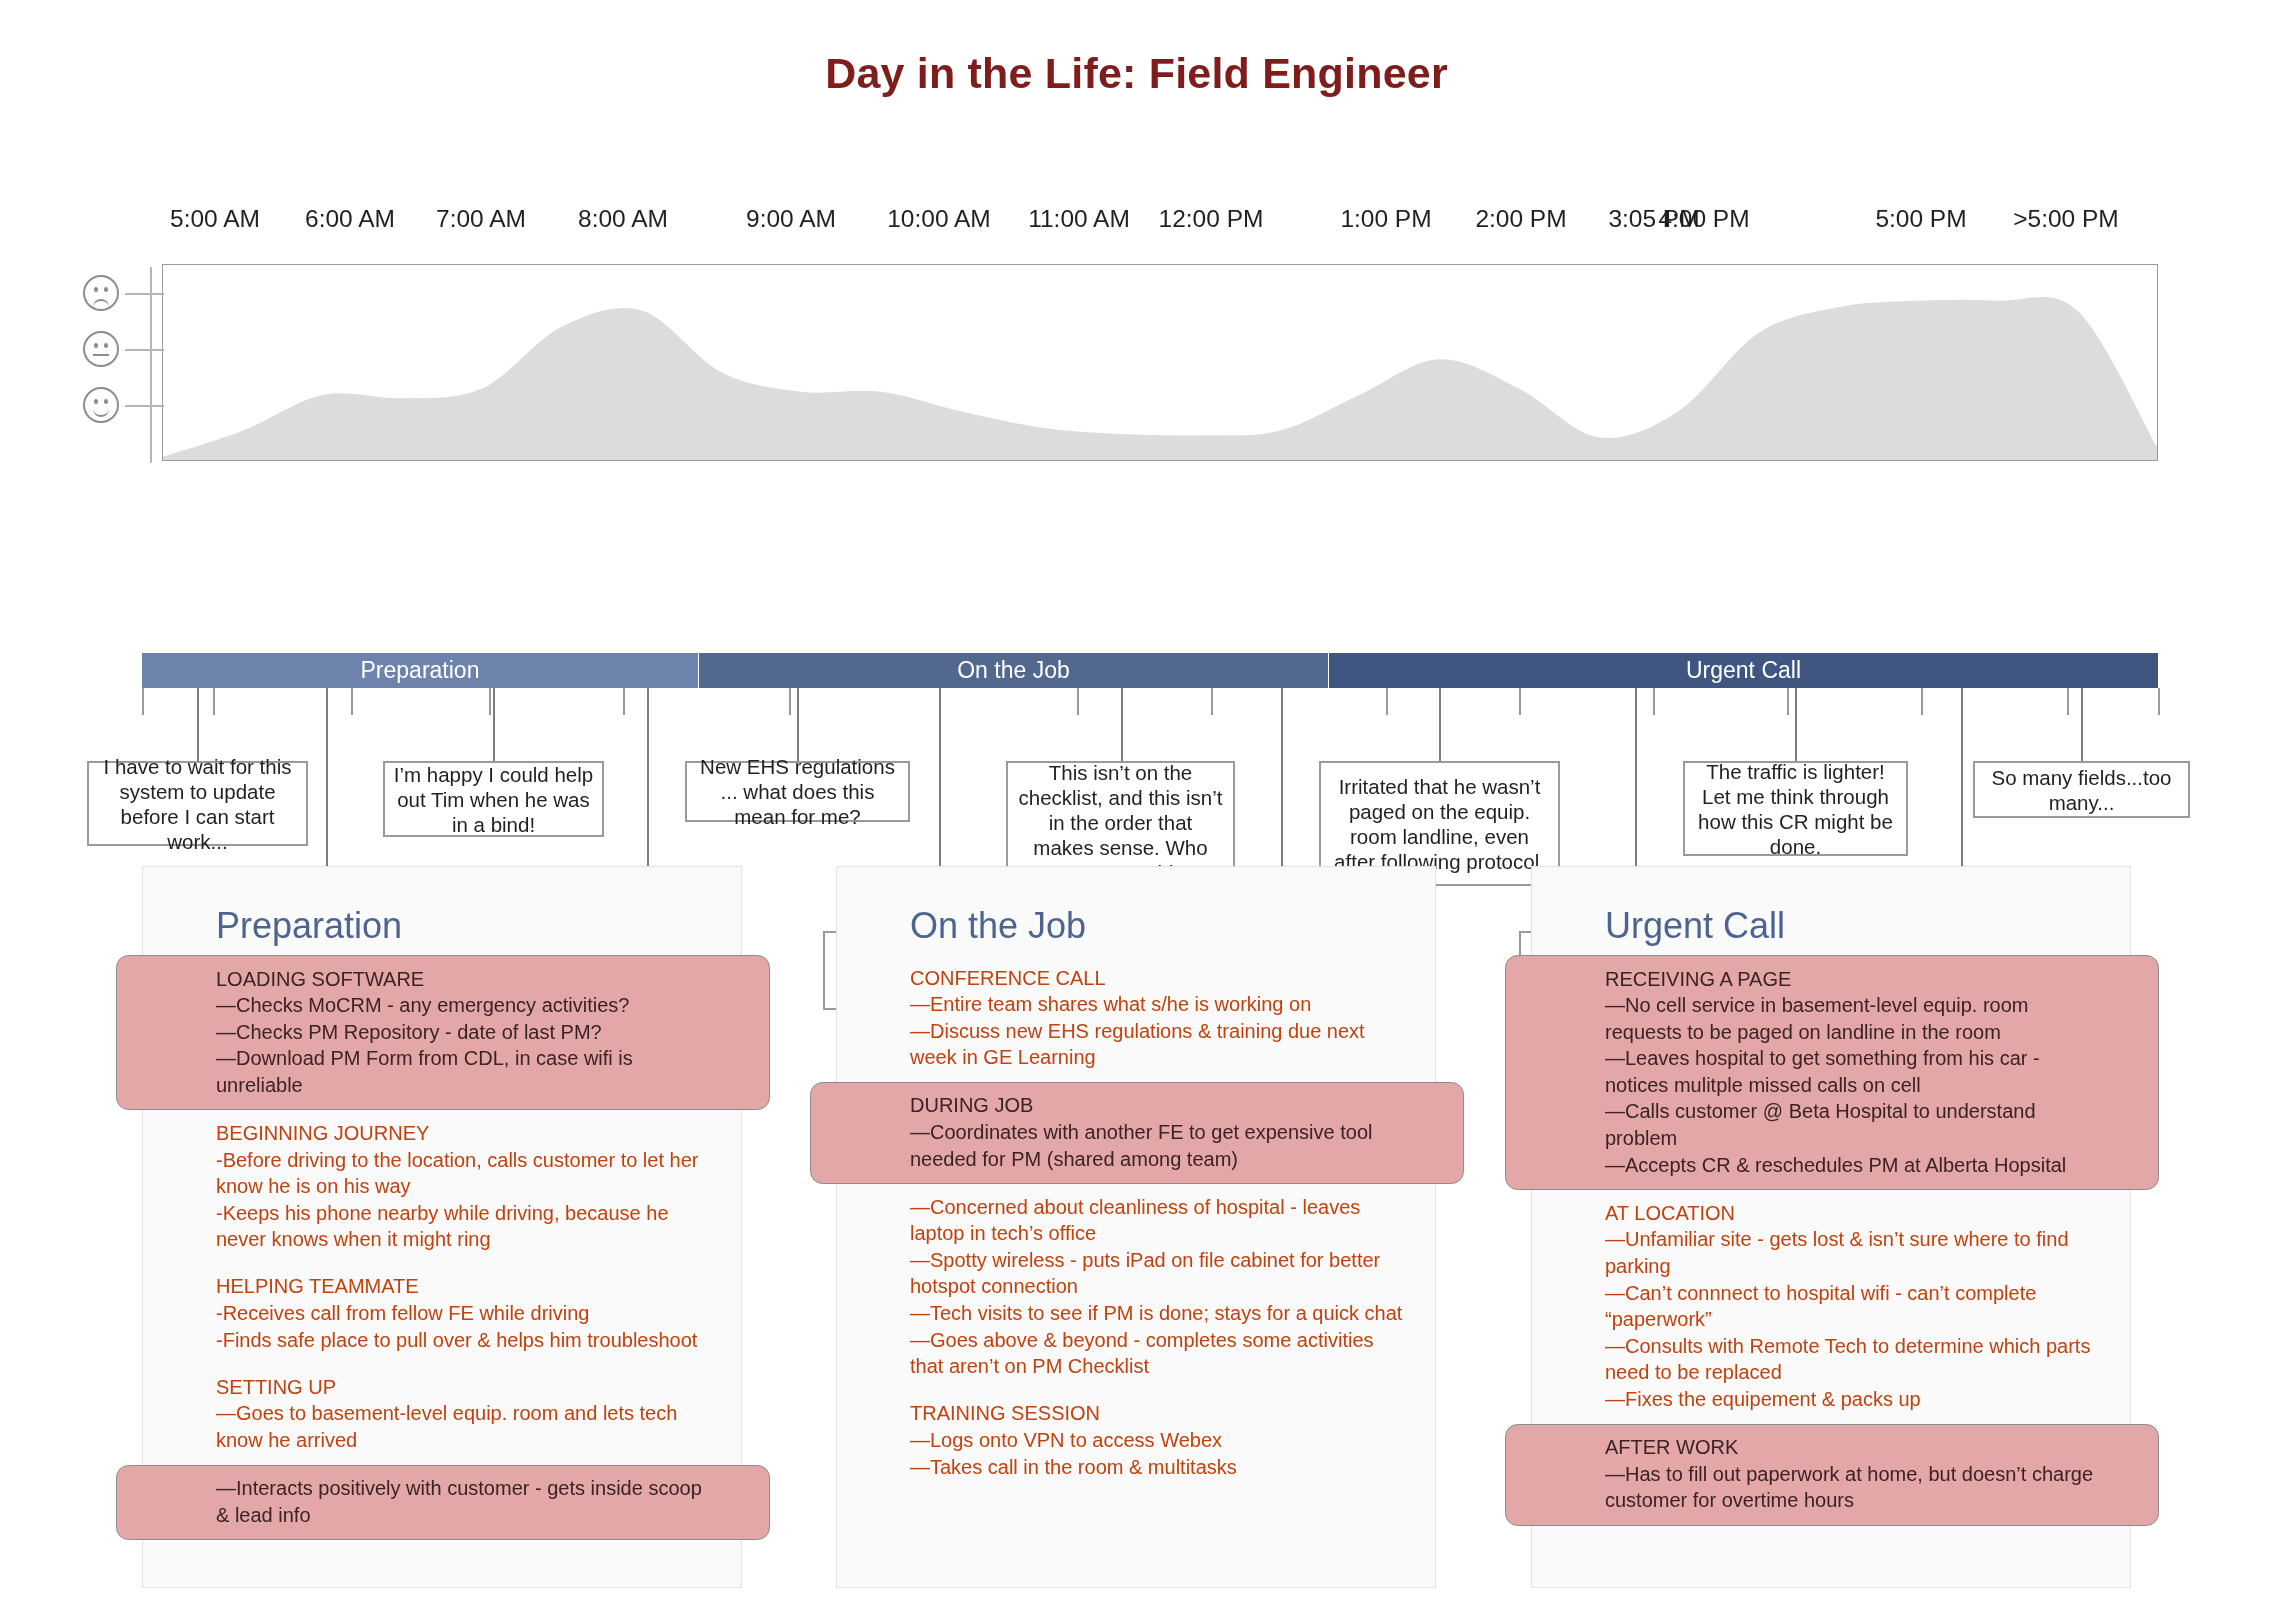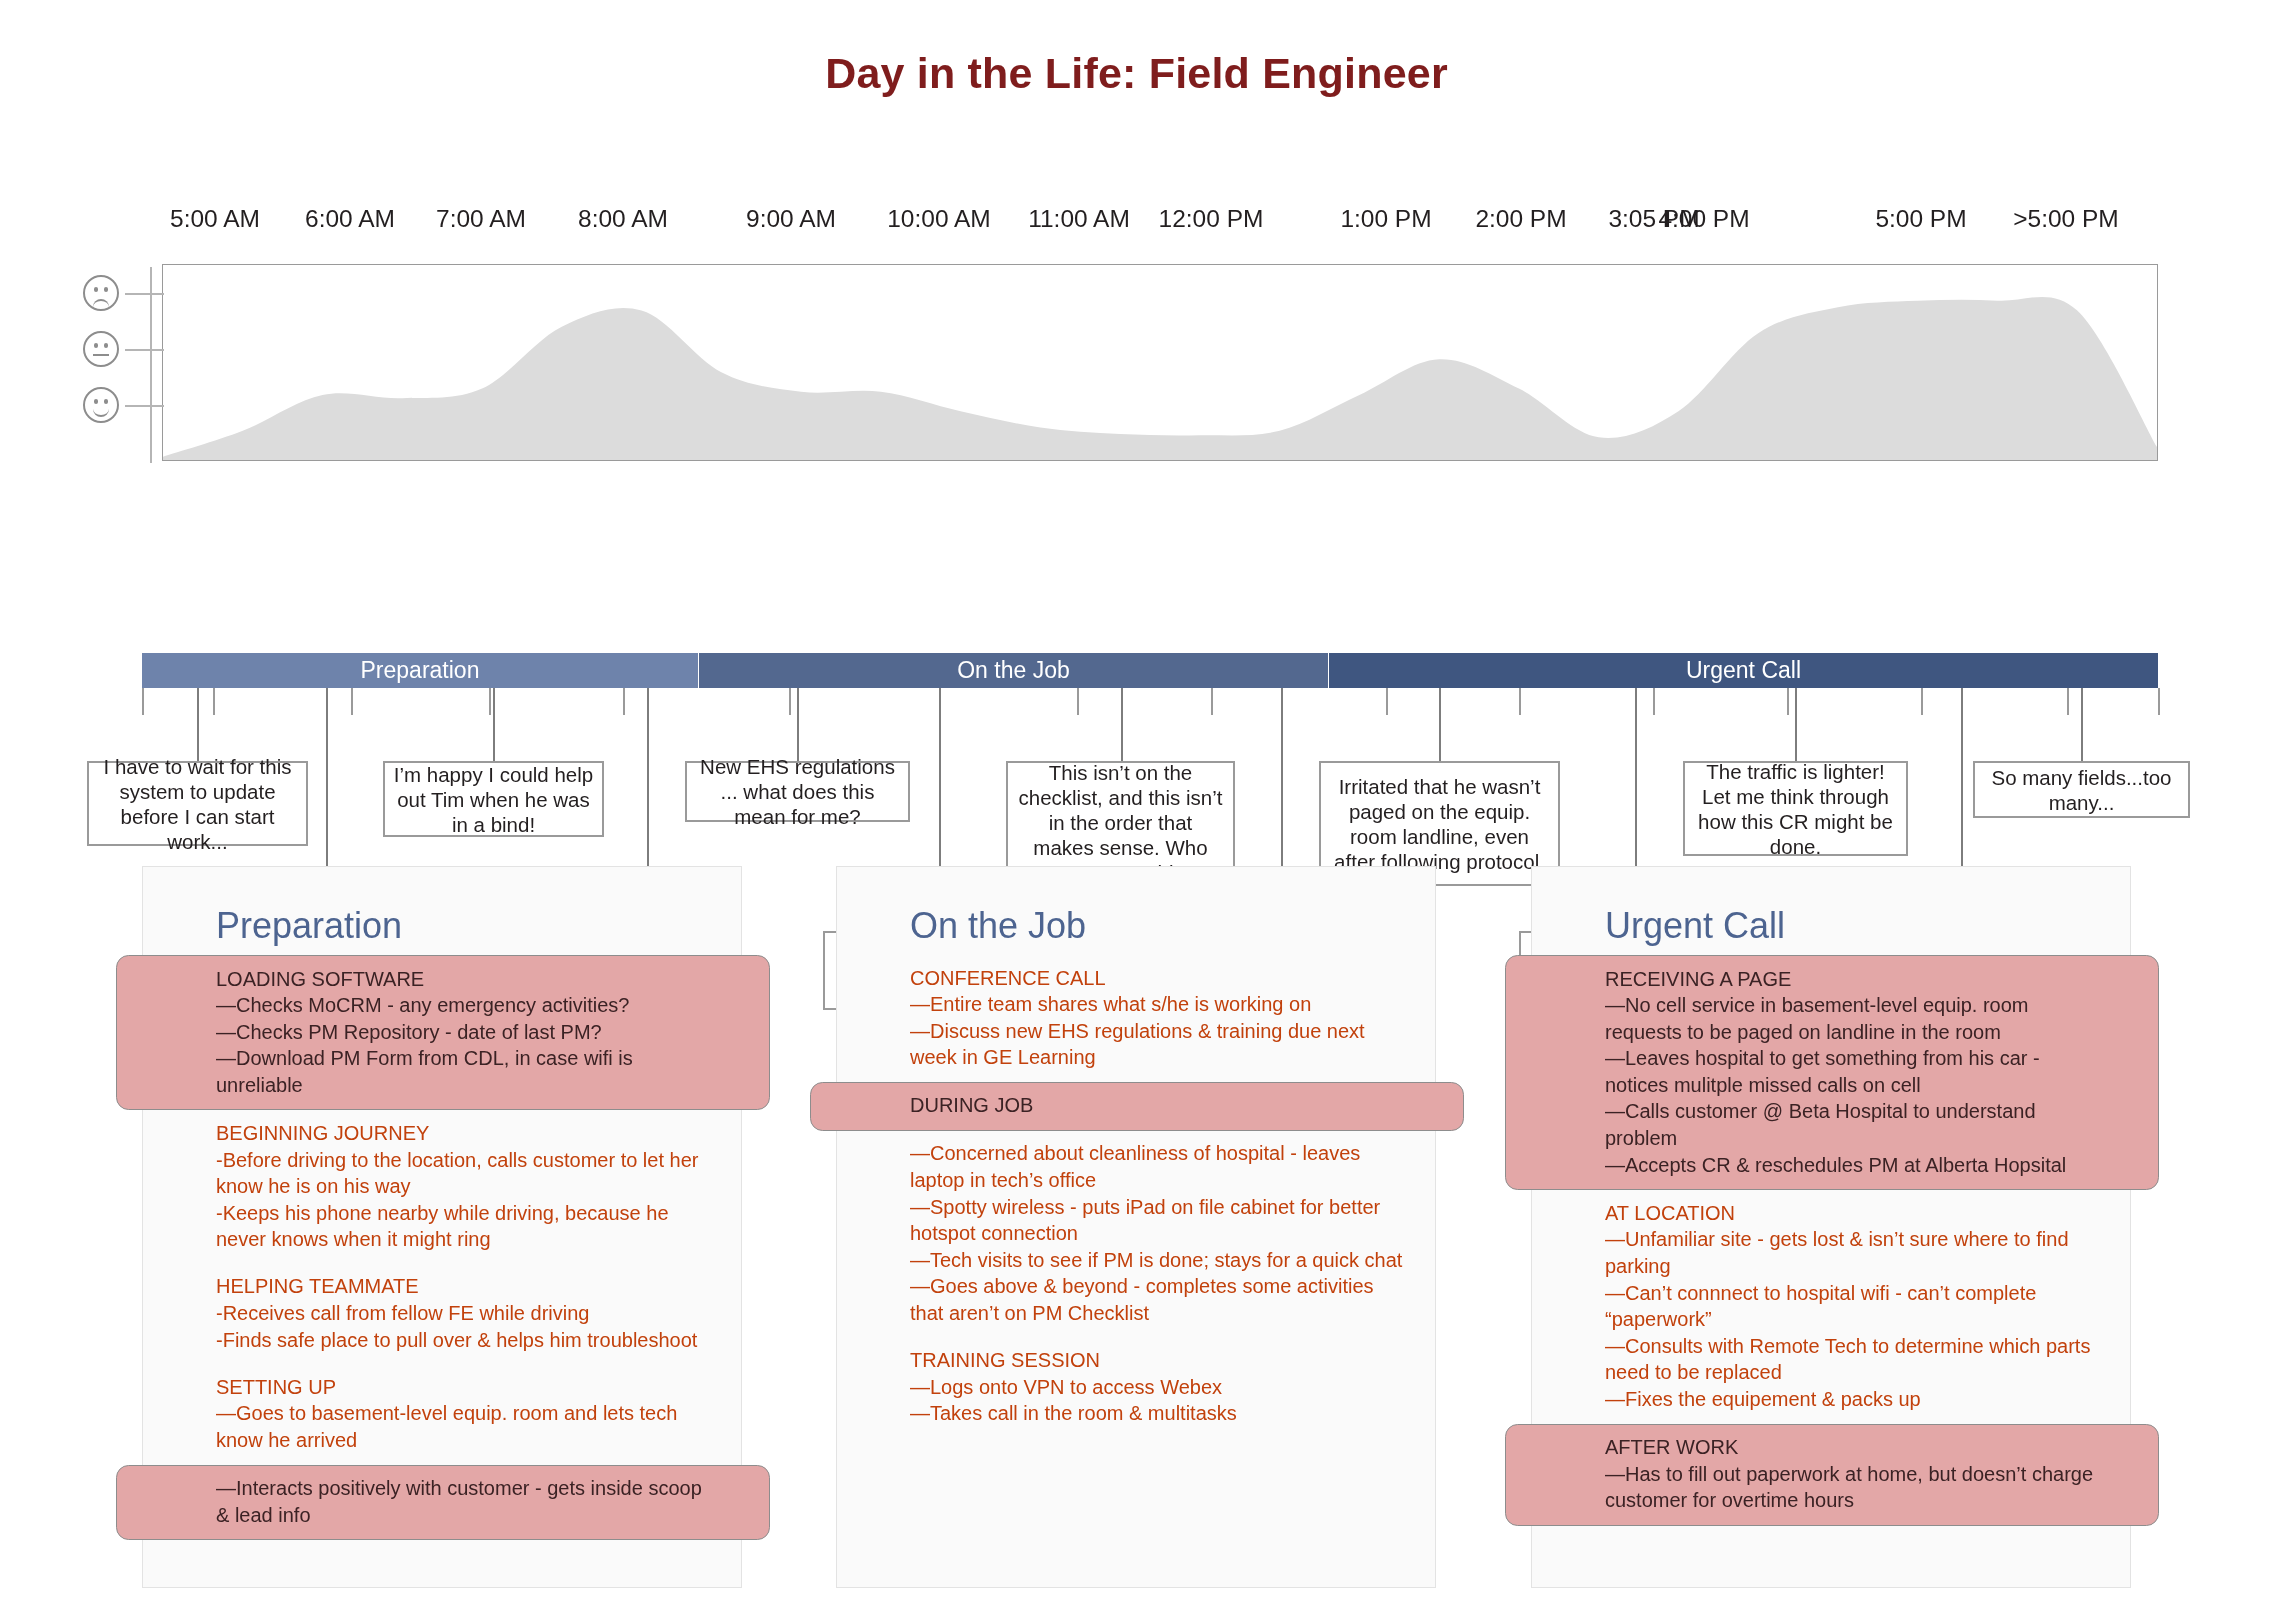--- a/index.html
+++ b/index.html
@@ -398,21 +398,21 @@
 -Finds safe place to pull over &amp; helps him troubleshoot</span></div>
         <div class="block"><span class="block-head">SETTING UP</span><span>—Goes to basement-level equip. room and lets tech know he arrived</span></div>
         <div class="block highlight"><span>—Interacts positively with customer - gets inside scoop &amp; lead info</span></div>
       </div>
     </div>
     <div class="detail-card" style="left: 836px;">
       <div class="card-title">On the Job</div>
       <div class="card-body">
         <div class="block"><span class="block-head">CONFERENCE CALL</span><span>—Entire team shares what s/he is working on
 —Discuss new EHS regulations &amp; training due next week in GE Learning</span></div>
-        <div class="block highlight"><span class="block-head">DURING JOB</span></div>
+        <div class="block highlight"><span class="block-head">DURING JOB</span><span>—Coordinates with another FE to get expensive tool needed for PM (shared among team)</span></div>
         <div class="block"><span>—Concerned about cleanliness of hospital - leaves laptop in tech’s office
 —Spotty wireless - puts iPad on file cabinet for better hotspot connection
 —Tech visits to see if PM is done; stays for a quick chat
 —Goes above &amp; beyond - completes some activities that aren’t on PM Checklist</span></div>
         <div class="block"><span class="block-head">TRAINING SESSION</span><span>—Logs onto VPN to access Webex
 —Takes call in the room &amp; multitasks</span></div>
       </div>
     </div>
     <div class="detail-card" style="left: 1531px;">
       <div class="card-title">Urgent Call</div>

